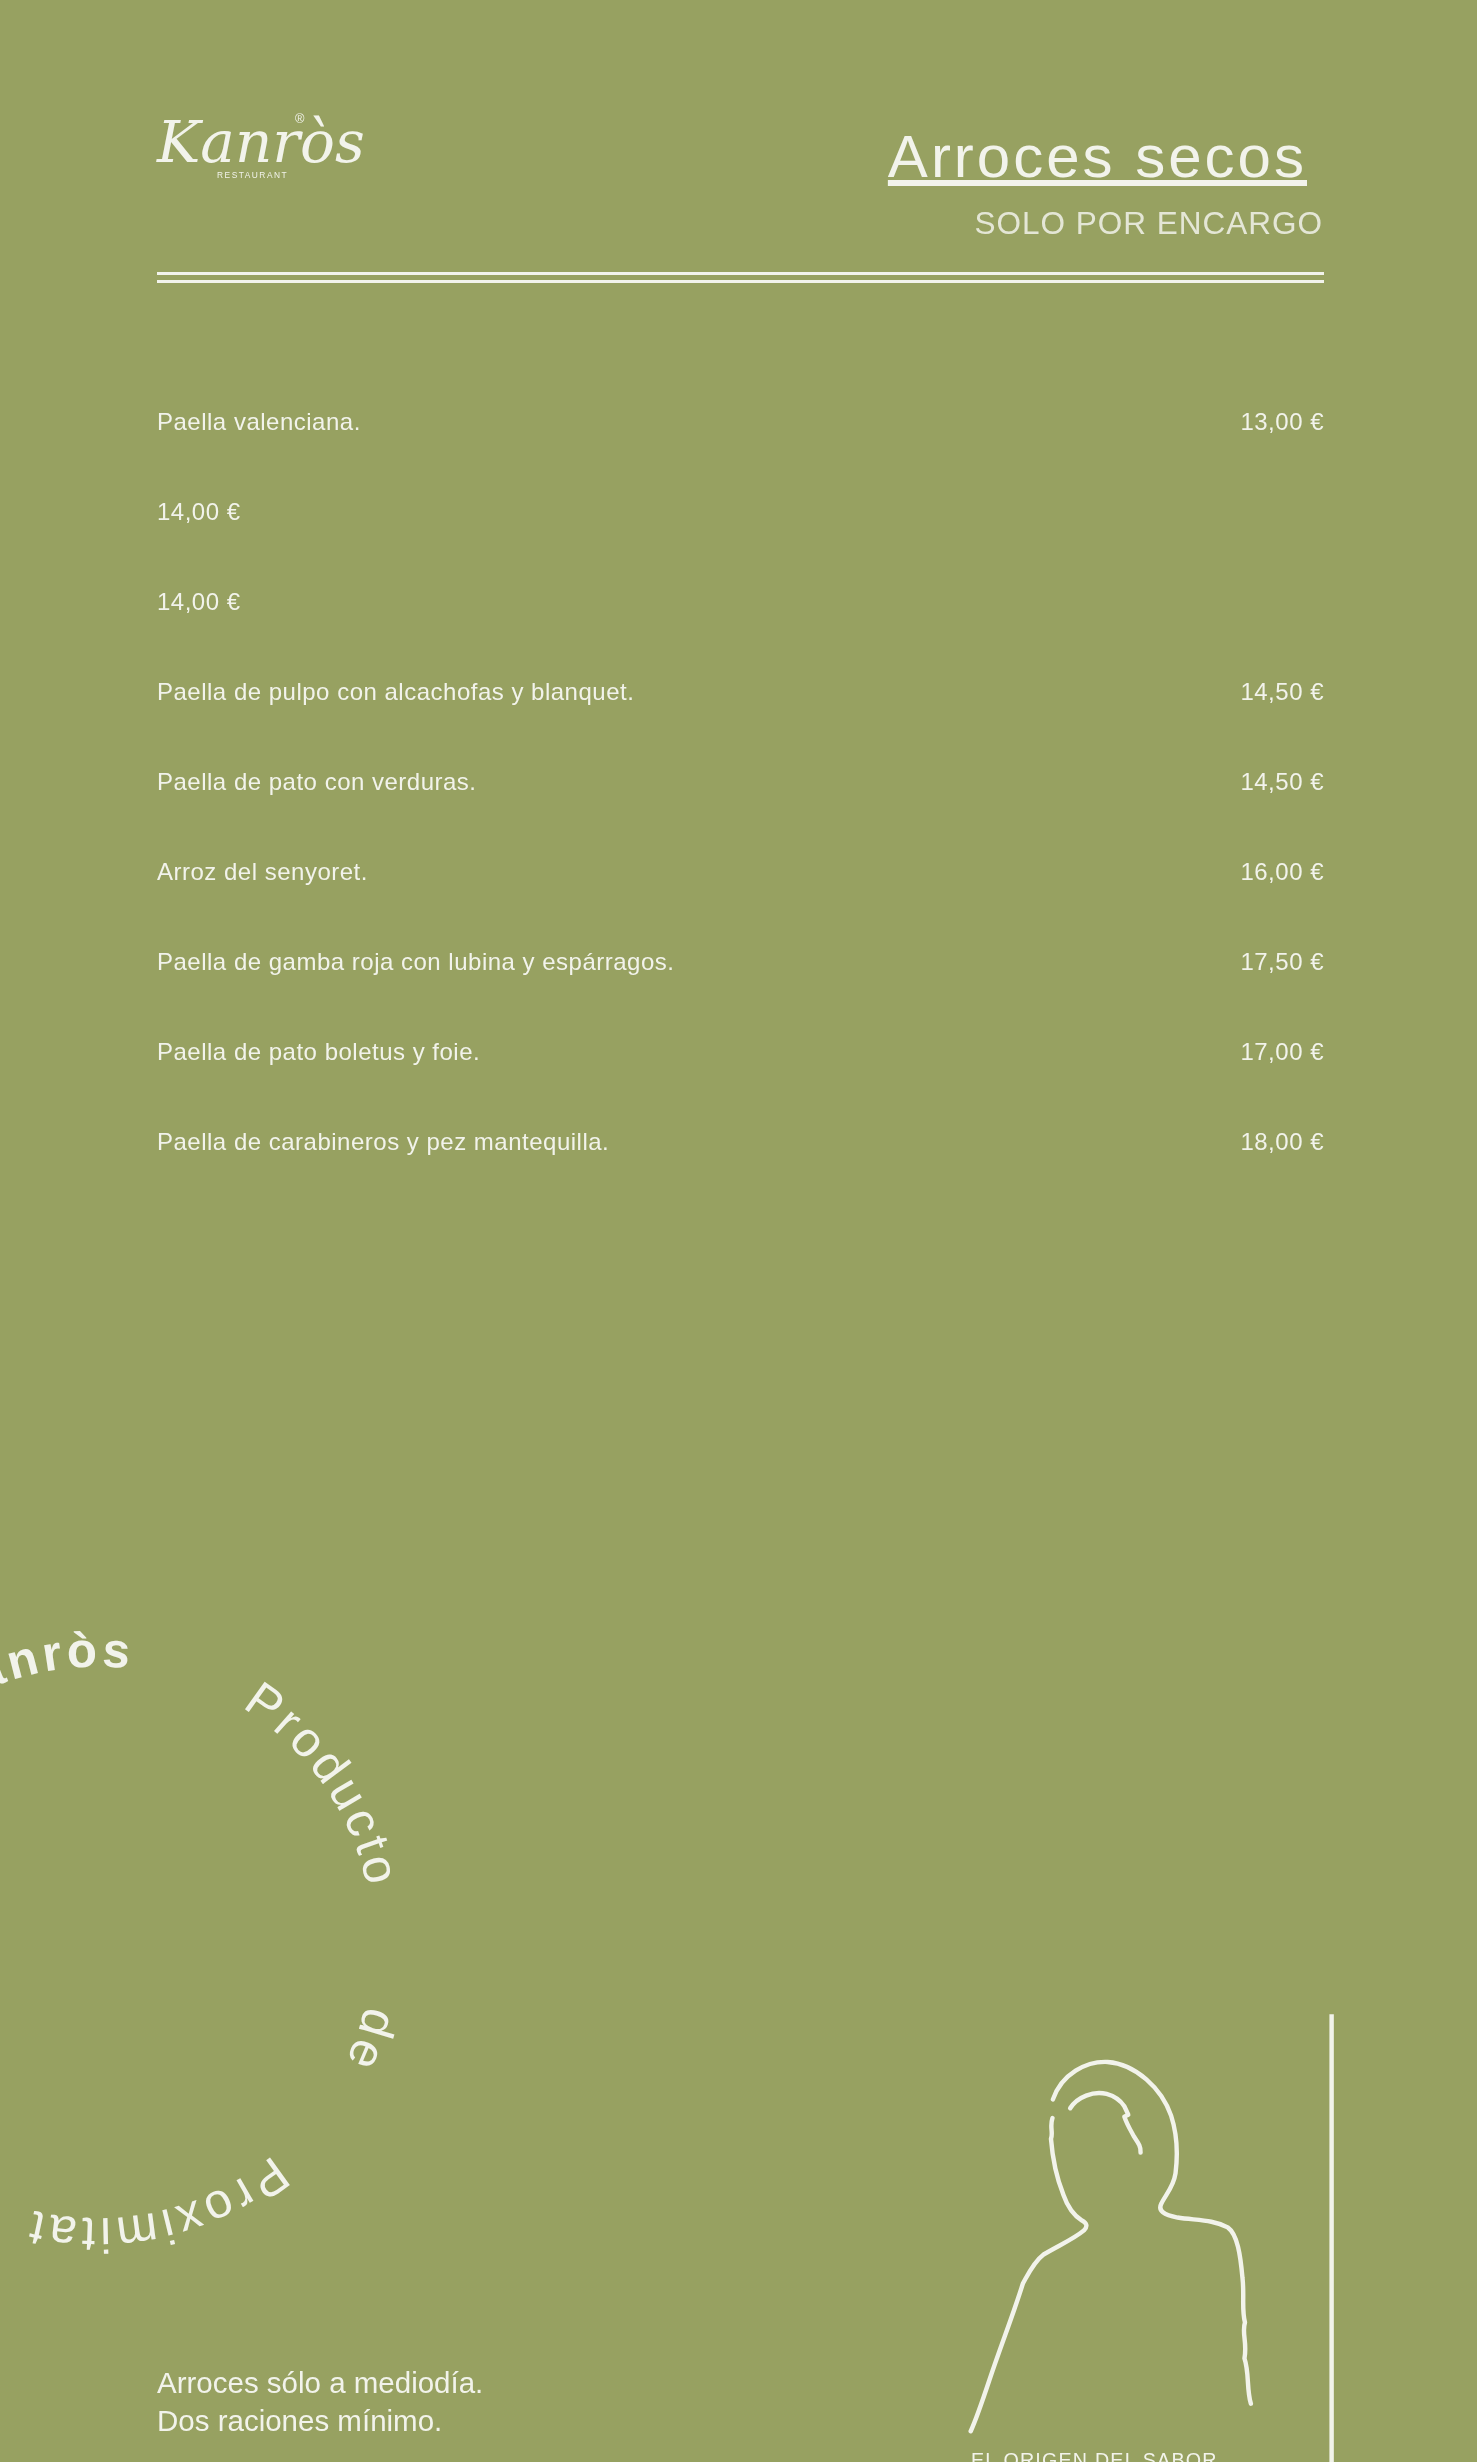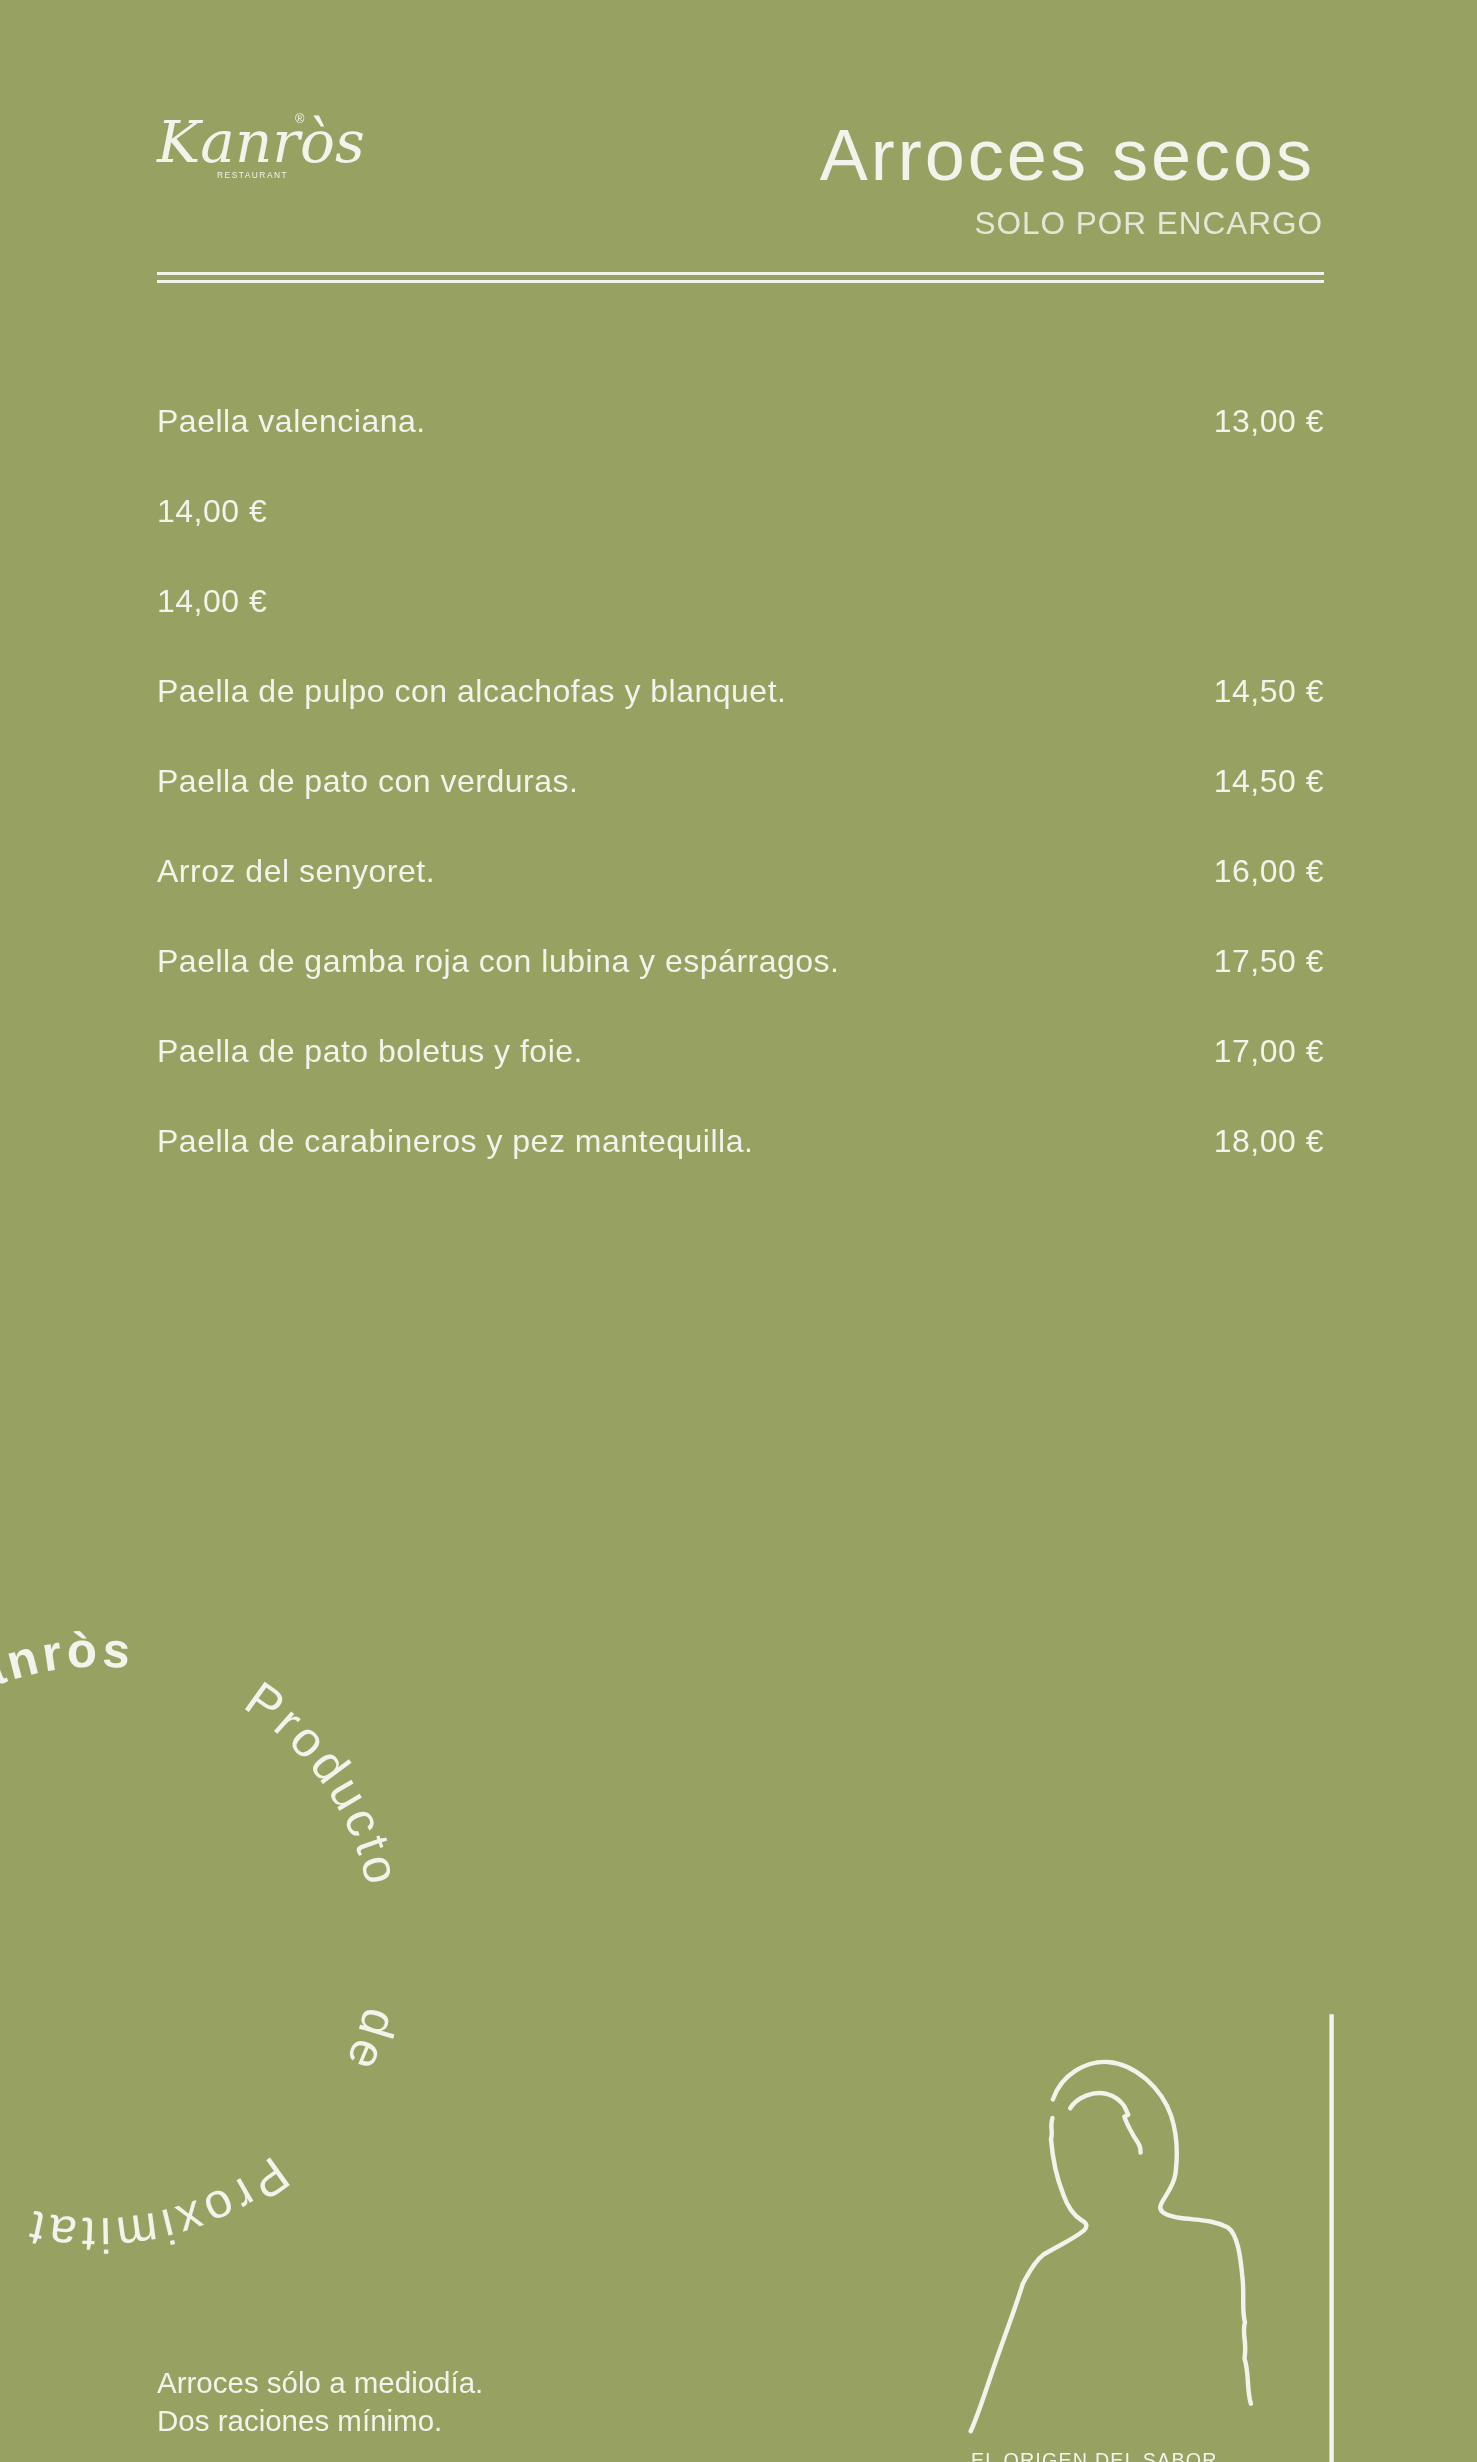--- a/index.html
+++ b/index.html
@@ -18,36 +18,37 @@
     font-family:"DejaVu Serif",serif;font-style:italic;font-weight:400;
     font-size:58px;line-height:64px;white-space:nowrap;
   }
   .logo-reg{position:absolute;left:138px;top:-7.9px;font-size:12.8px;font-family:"Liberation Sans",sans-serif;font-style:normal;}
   .logo-tagline{
     position:absolute;left:43px;top:51px;
     font-size:8.4px;letter-spacing:1.5px;font-weight:400;white-space:nowrap;padding-left:17px;
   }
   
   .title{
-    position:absolute;right:154px;top:111px;margin:8px;
-    font-size:72px;font-weight:200;letter-spacing:3px;line-height:1;
+    position:absolute;right:154px;top:111px;margin:16px;
+    font-size:60px;font-weight:200;letter-spacing:3px;line-height:1;
     white-space:nowrap;
+    text-decoration:underline;
   }
   .subtitle{
     position:absolute;right:154px;top:205px;
     font-size:31.5px;font-weight:400;letter-spacing:1px;opacity:.85;white-space:nowrap;
   }
   .rule{position:absolute;left:157px;width:1167px;height:2.5px;background:var(--text);}
   .rule-1{top:272px;}
   .rule-2{top:280px;}
   
   #menu-list{position:absolute;left:157px;top:397px;width:1167px;}
   .menu-row{
     display:flex;justify-content:space-between;align-items:flex-start;
-    margin-bottom:41px;font-size:32px;font-weight:300;line-height:49px;letter-spacing:0.5px;gap:24px;
+    margin-bottom:41px;font-size:24px;font-weight:300;line-height:49px;letter-spacing:0.5px;gap:24px;
   }
   .item-name{max-width:975px;white-space:pre-line;}
   .item-price{white-space:nowrap;}
   
   .circ-svg{position:absolute;left:0;top:0;width:1477px;height:2627px;pointer-events:none;}
   .circ-text{
     font-family:"Liberation Sans",sans-serif;
     font-size:100px;letter-spacing:8px;word-spacing:200px;
     fill:var(--text);white-space:pre;
   }

